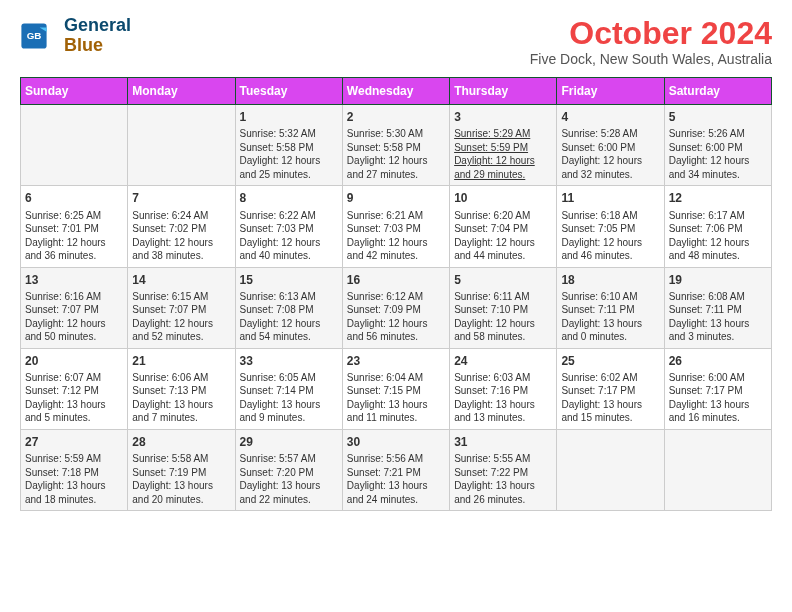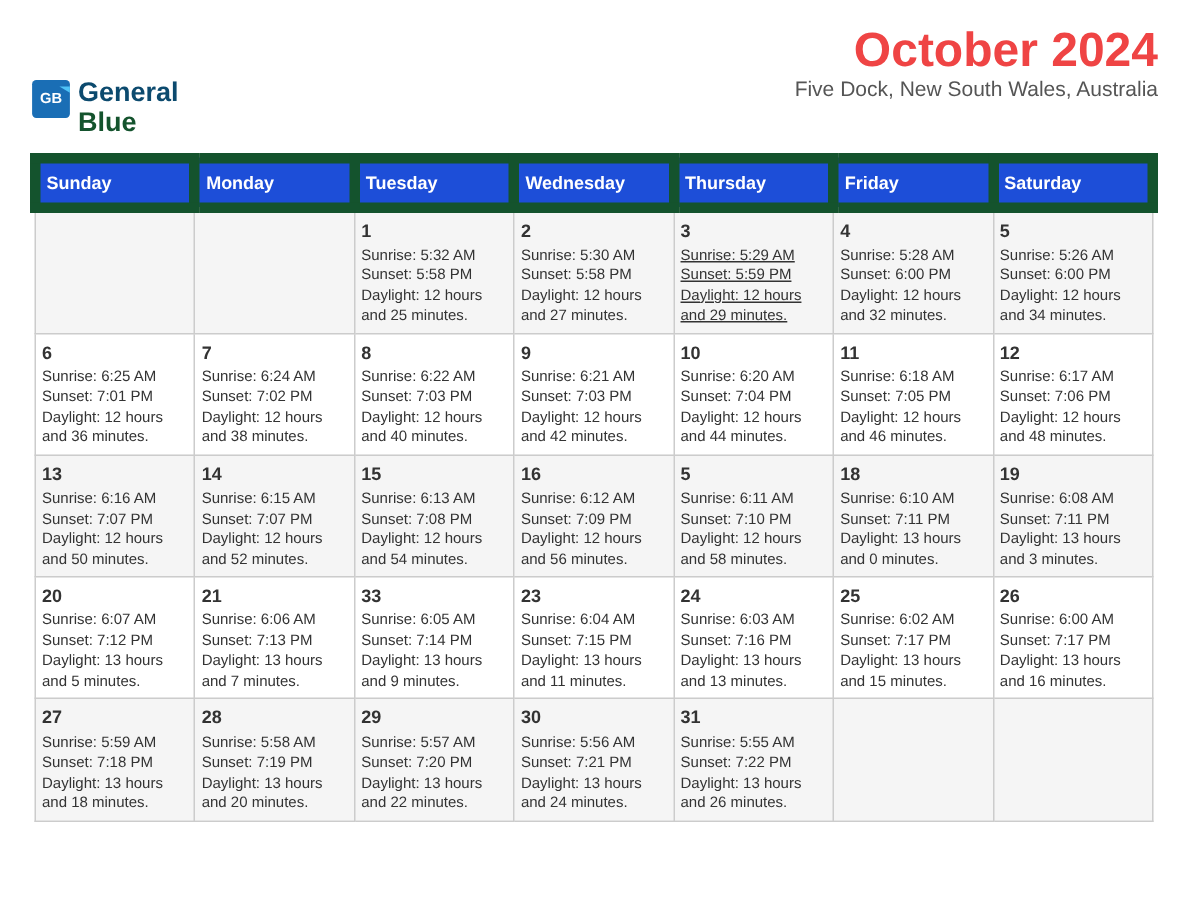--- a/index.html
+++ b/index.html
@@ -11,22 +11,22 @@
       padding: 16px 20px;
     }
     .header {
       display: flex;
       justify-content: space-between;
       align-items: flex-start;
       margin-bottom: 10px;
     }
     .logo {
       display: flex;
-      gap: 4px;
-      margin-top: 36px;
+      align-items: center;
+      gap: 16px;
     }
     .logo-text {
       font-size: 18px;
       font-weight: bold;
       color: #333;
       line-height: 1.1;
     }
     .logo-text span {
       color: #0c4a6e;
     }
@@ -47,27 +47,27 @@
       font-size: 14px;
       color: #555;
       font-weight: normal;
     }
     table {
       width: 100%;
       border-collapse: collapse;
       font-size: 11px;
     }
     thead tr th {
-      background-color: #1d4ed8;
+      background-color: #d946ef;
       color: #fff;
       padding: 6px 4px;
       text-align: left;
       font-size: 12px;
       font-weight: bold;
-      border: 7px solid #14532d;
+      border: 1px solid #14532d;
     }
     tbody tr td {
       border: 1px solid #ccc;
       padding: 4px;
       vertical-align: top;
       width: 14.28%;
       min-height: 70px;
       line-height: 1.35;
       color: #333;
     }
@@ -94,21 +94,21 @@
 <div class="header">
   <div class="logo">
     <svg class="logo-icon" viewBox="0 0 40 40">
       <rect x="2" y="2" width="36" height="36" rx="4" fill="#1a6eb5"></rect>
       <text x="20" y="24" text-anchor="middle" fill="white" font-size="14" font-weight="bold" font-family="Arial">GB</text>
       <polygon points="28,8 38,14 38,8" fill="#4fc3f7"></polygon>
     </svg>
     <div>
       <div class="logo-text">
         <span>General</span><br>
-        <span style="color:#14532d;">Blue</span>
+        <span style="color:#a16207;">Blue</span>
       </div>
     </div>
   </div>
   <div class="title-block">
     <h1>October 2024</h1>
     <h2>Five Dock, New South Wales, Australia</h2>
   </div>
 </div>
 
 <table>

